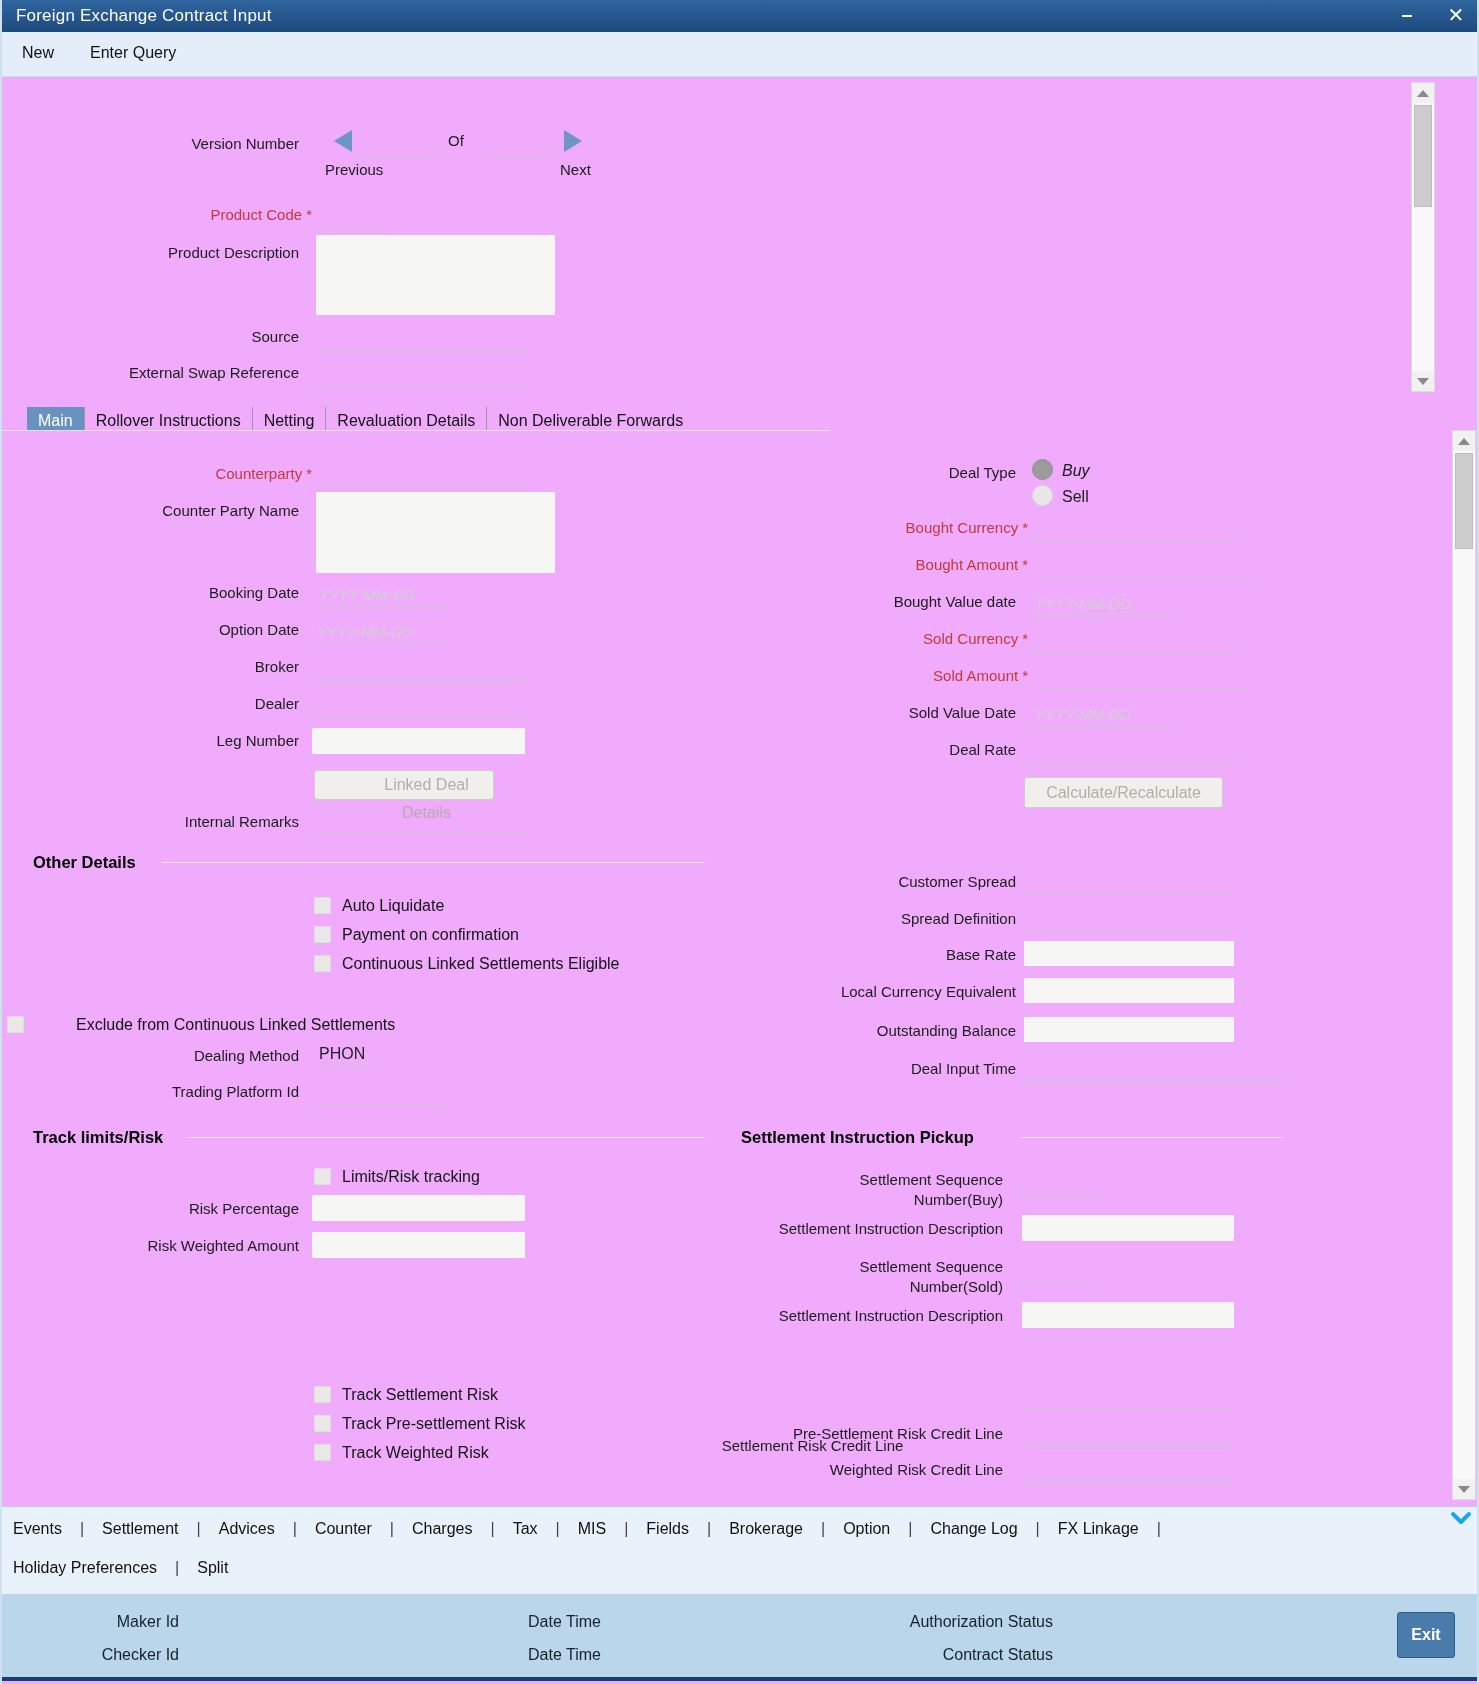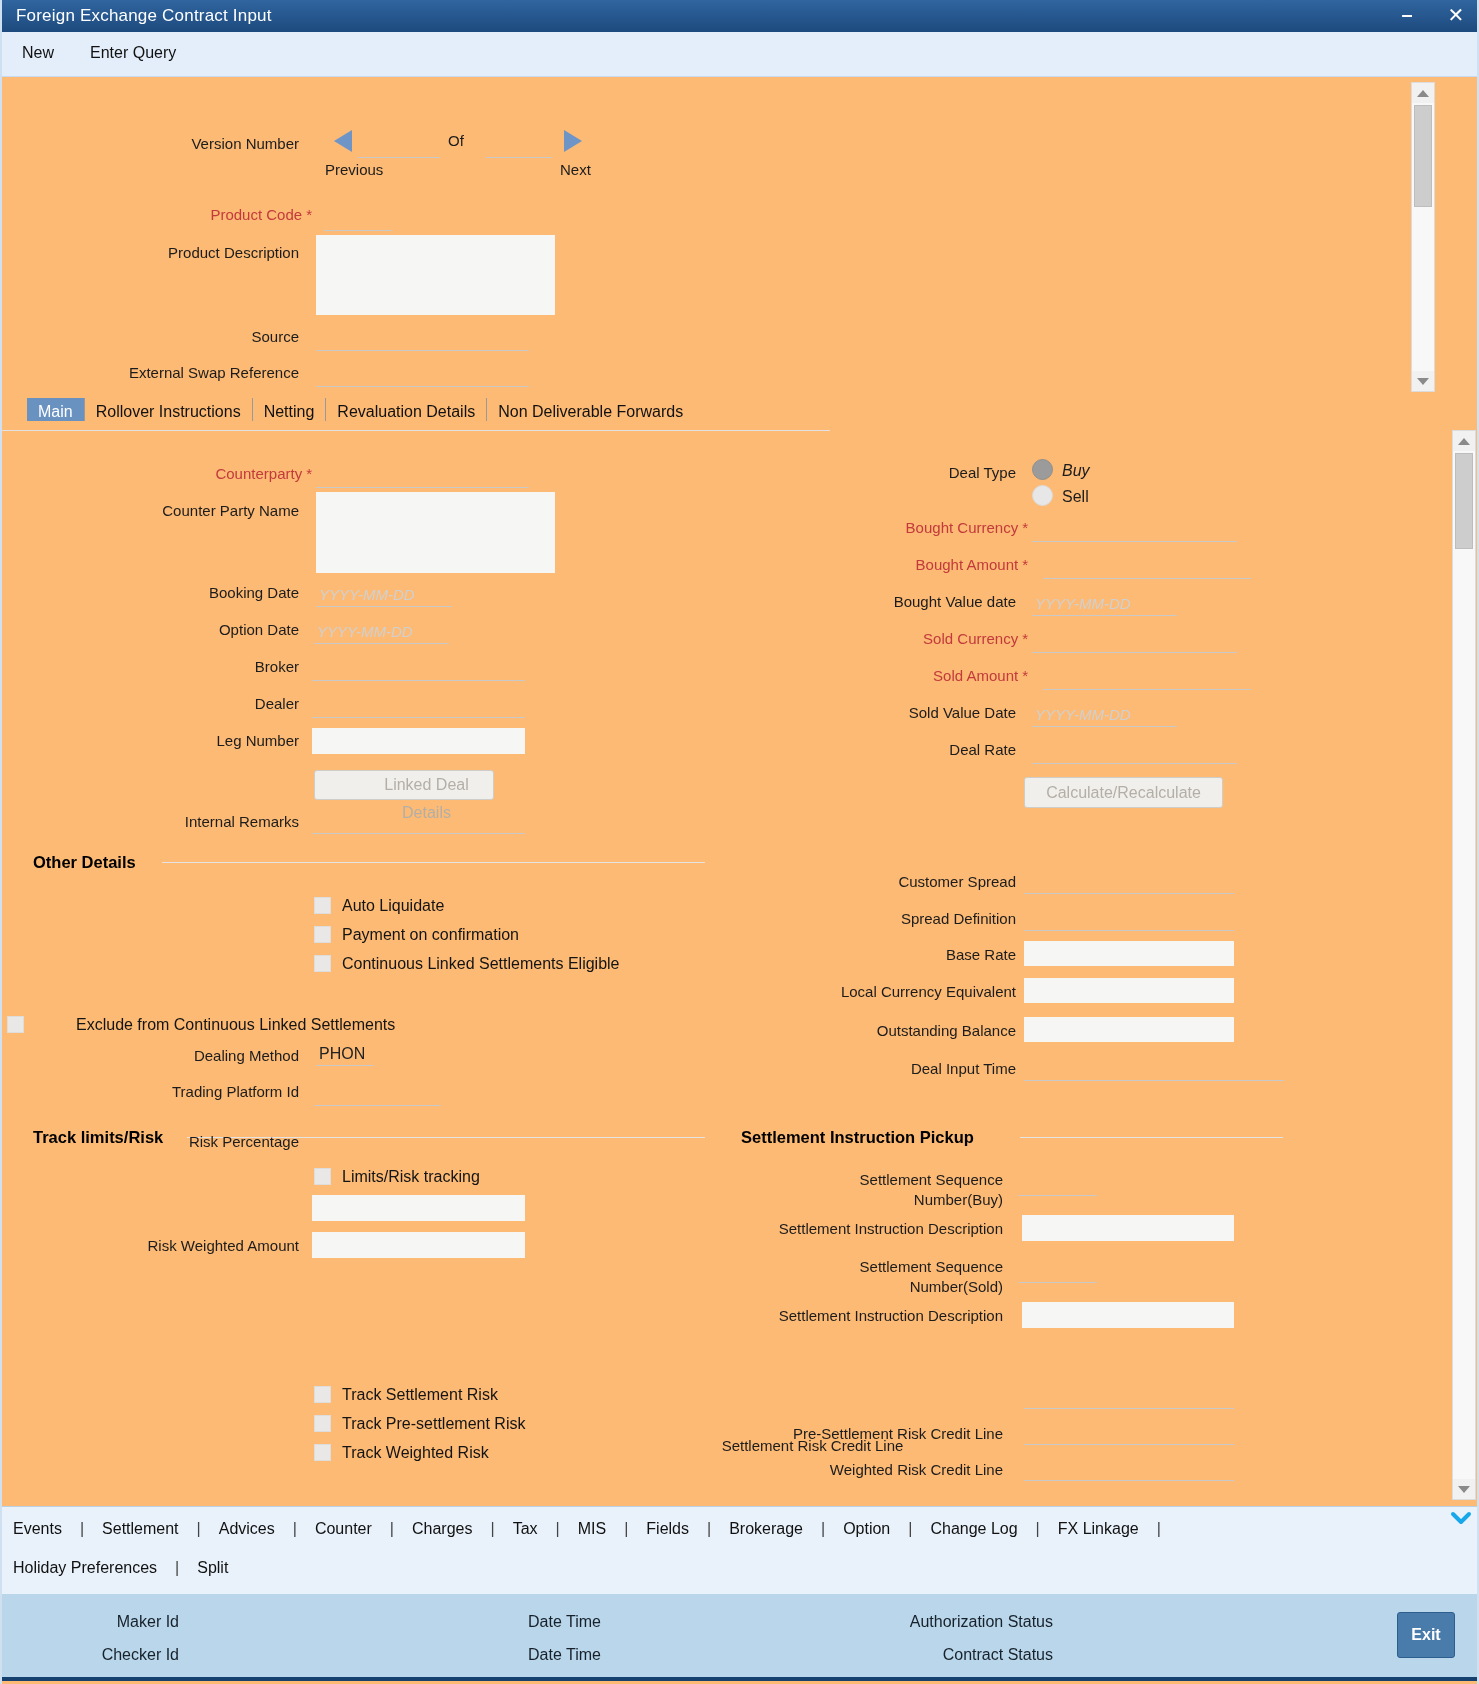--- a/index.html
+++ b/index.html
@@ -1,17 +1,17 @@
 <!DOCTYPE html>
 <html><head>
 <meta charset="utf-8">
 <style>
   html,body{margin:0;padding:0;background:#dfe9f3;}
   *{box-sizing:border-box;font-family:"Liberation Sans","DejaVu Sans",sans-serif;}
-  .page{position:relative;width:1479px;height:1684px;background:#fdba74;overflow:hidden;
+  .page{position:relative;width:1479px;height:1684px;background:#f0abfc;overflow:hidden;
         border-left:2px solid #cfe0f0;border-right:2px solid #cfe0f0;}
   
   .titlebar{position:absolute;left:0;top:0;width:1479px;height:32px;
     background:linear-gradient(#30659f,#1d4a7e);color:#fff;}
   .titlebar .t{position:absolute;left:14px;top:6px;font-size:17px;letter-spacing:.2px;}
   .winbtn{position:absolute;top:3px;color:#fff;font-size:20px;cursor:default;width:26px;text-align:center;}
   
   .menubar{position:absolute;left:0;top:32px;width:1479px;height:45px;background:#e4eefa;
     border-bottom:1px solid #c9daee;}
   .menu-item{position:absolute;top:12px;font-size:16px;color:#111;cursor:default;}
@@ -21,21 +21,21 @@
   .red{color:#c23a3c;}
   .req{color:#c23a3c;padding-left:4px;}
   
   .u-input{position:absolute;border:none;border-bottom:1px solid #c9c9c9;background:transparent;
     height:24px;font-size:15px;color:#222;padding:0 3px;outline:none;}
   .u-input::placeholder{color:#d0d0d0;font-style:italic;font-size:15px;}
   .ro-box{position:absolute;background:#f6f6f5;border:none;}
   .btn-dis{position:absolute;background:#f1efec;border:1px solid #cfcdc8;border-radius:3px;
     color:#b3afa7;font-size:16px;text-align:center;cursor:default;}
   
-  .tabs{position:absolute;left:25px;top:398px;display:flex;height:32px;font-size:16px;align-items:flex-start;}
+  .tabs{position:absolute;left:25px;top:398px;display:flex;height:32px;font-size:16px;align-items:flex-end;}
   .tab{padding:5px 11px 0 11px;color:#111;border-right:1px solid #9a9a9a;white-space:nowrap;cursor:default;}
   .tab:last-child{border-right:none;}
   .tab.active{background:#6a92c0;color:#fff;}
   .tabs-underline{position:absolute;left:0;top:430px;width:828px;height:1px;background:#e2e2e2;}
   
   .section-title{position:absolute;font-weight:bold;font-size:16.5px;color:#000;white-space:nowrap;}
   .rule{position:absolute;height:1px;background:#e4e4e4;}
   
   .chk{position:absolute;width:17px;height:17px;background:#e9e8e7;border:1px solid #dedddc;cursor:default;}
   .chk-lbl{position:absolute;font-size:16px;color:#141414;white-space:nowrap;}
@@ -208,21 +208,21 @@
   <input class="u-input" style="left: 1022px; top: 1057px; width: 260px;">
 
   <span class="section-title" style="left:31px;top:1128px;">Track limits/Risk</span>
   <div class="rule" style="left:185px;top:1137px;width:518px;"></div>
   <span class="section-title" style="left:739px;top:1128px;">Settlement Instruction Pickup</span>
   <div class="rule" style="left:1018px;top:1137px;width:263px;"></div>
 
   <div class="chk" style="left:312px;top:1168px;"></div>
   <span class="chk-lbl" style="left:340px;top:1168px;">Limits/Risk tracking</span>
 
-  <span class="lbl" style="left:0;width:297px;top:1132px;">Risk Percentage</span>
+  <span class="lbl" style="left:0;width:297px;top:1199px;">Risk Percentage</span>
   <div class="ro-box" style="left:310px;top:1195px;width:213px;height:26px;"></div>
 
   <span class="lbl" style="left:0;width:297px;top:1236px;">Risk Weighted Amount</span>
   <div class="ro-box" style="left:310px;top:1232px;width:213px;height:26px;"></div>
 
   <div class="lbl" style="left:620px;width:381px;top:1170px;">
     <div>Settlement Sequence</div>
     <div>Number(Buy)</div>
   </div>
   <input class="u-input" style="left: 1016px; top: 1172px; width: 79px;">

